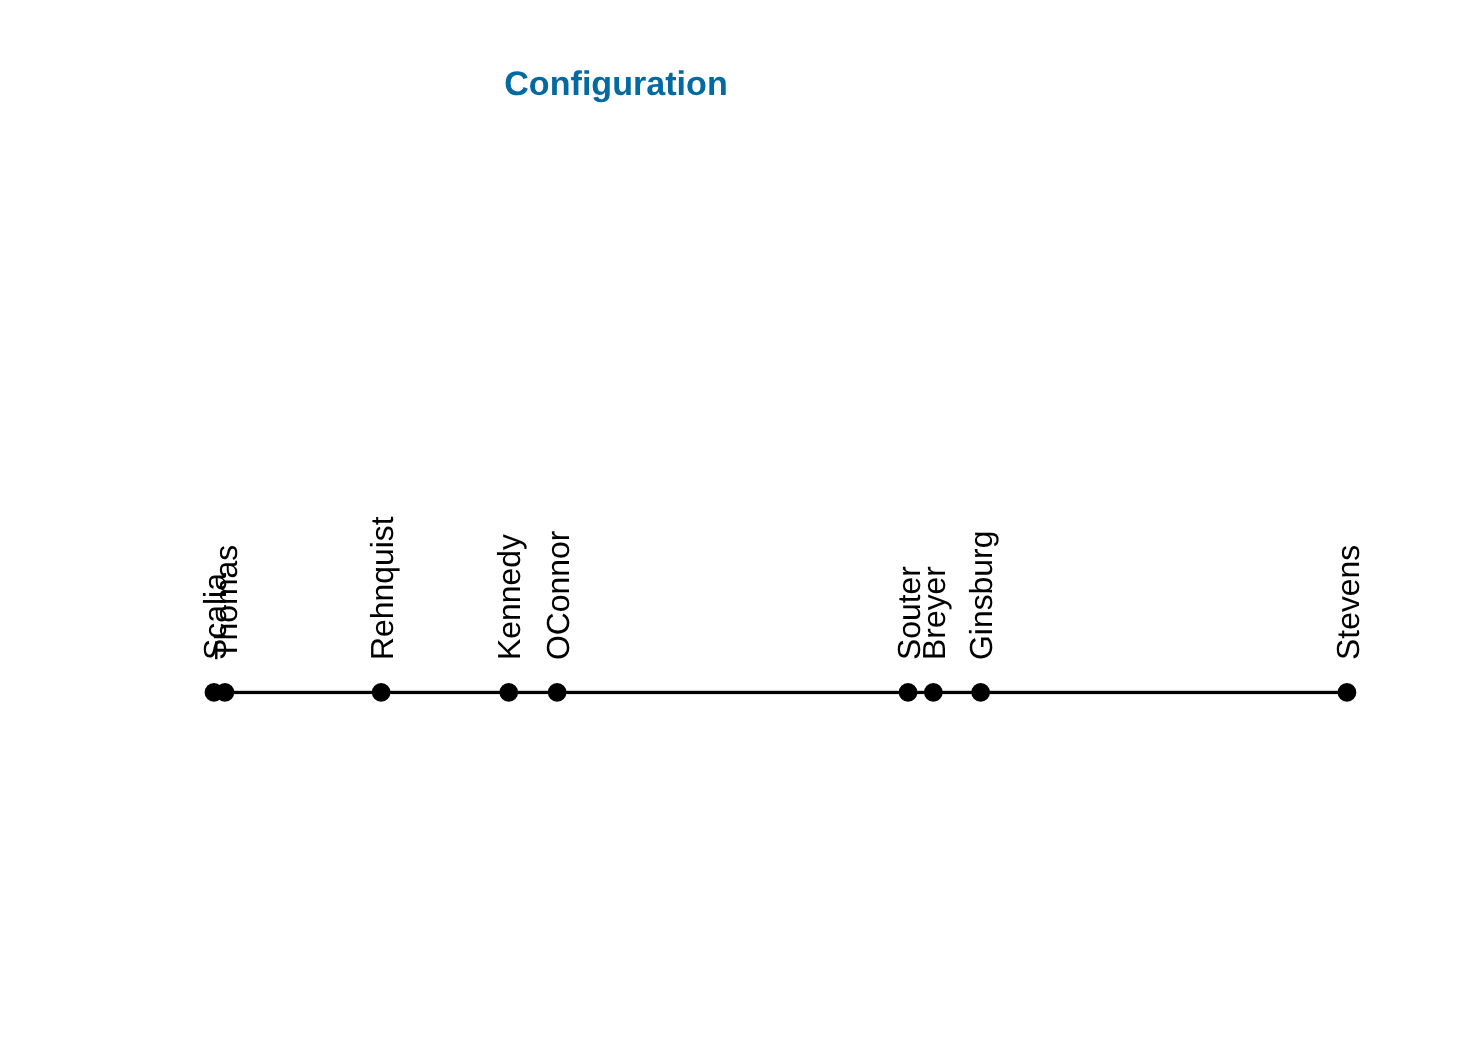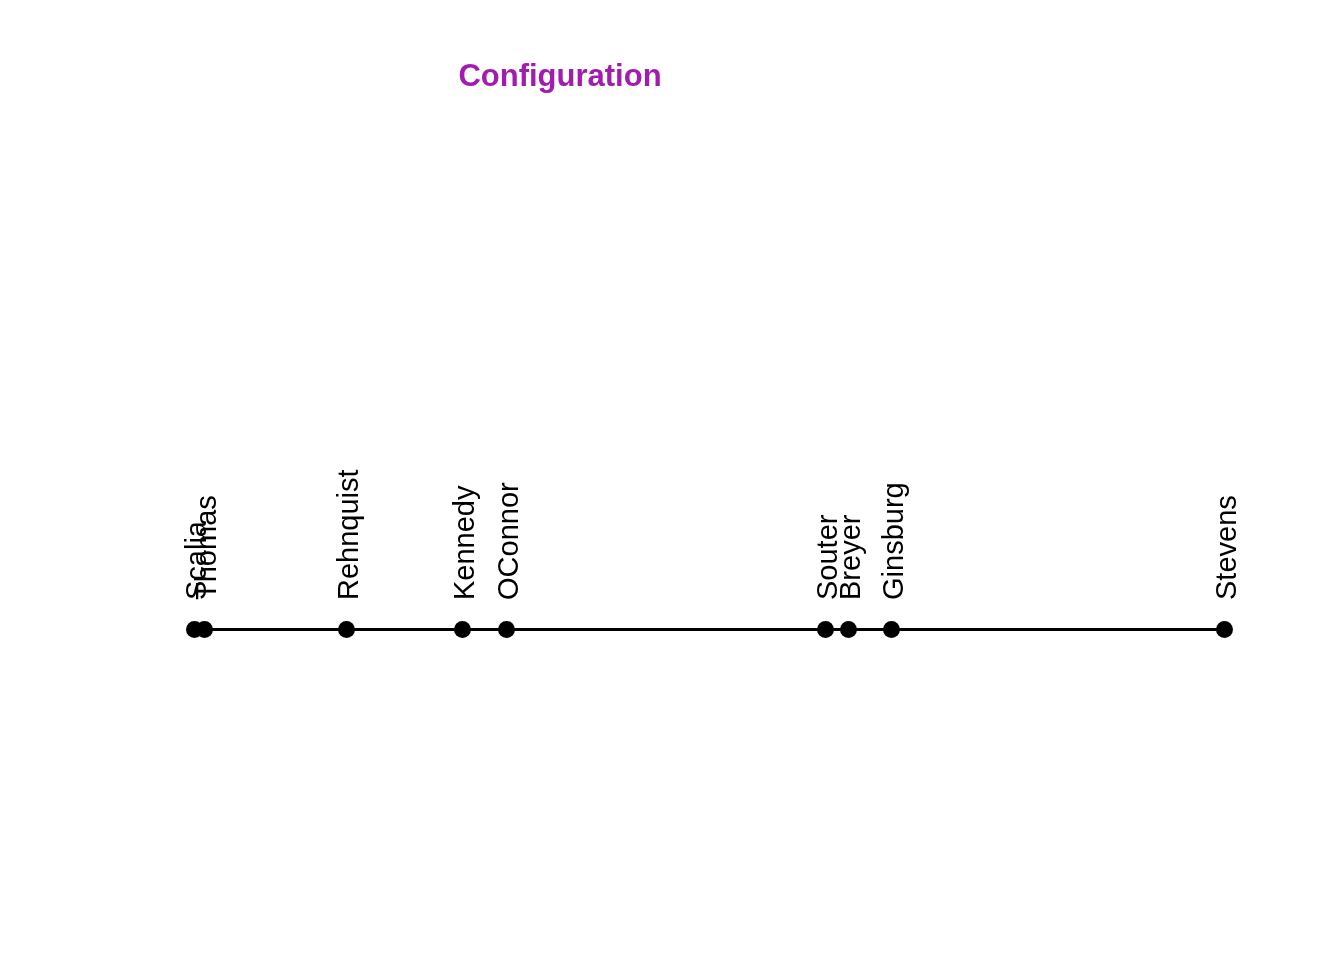--- a/index.html
+++ b/index.html
@@ -17,21 +17,21 @@
   }
   #plot-title {
     position: absolute;
     left: 0;
     top: 58px;
     width: 1120px;
     text-align: center;
     font-family: "Liberation Sans", sans-serif;
     font-weight: bold;
     font-size: 31px;
-    color: #a21caf;
+    color: #0369a1;
     letter-spacing: 0px;
     white-space: nowrap;
   }
   #axis-line {
     position: absolute;
     height: 3px;
     background: #000000;
     top: 628px;
   }
   .point-dot {

